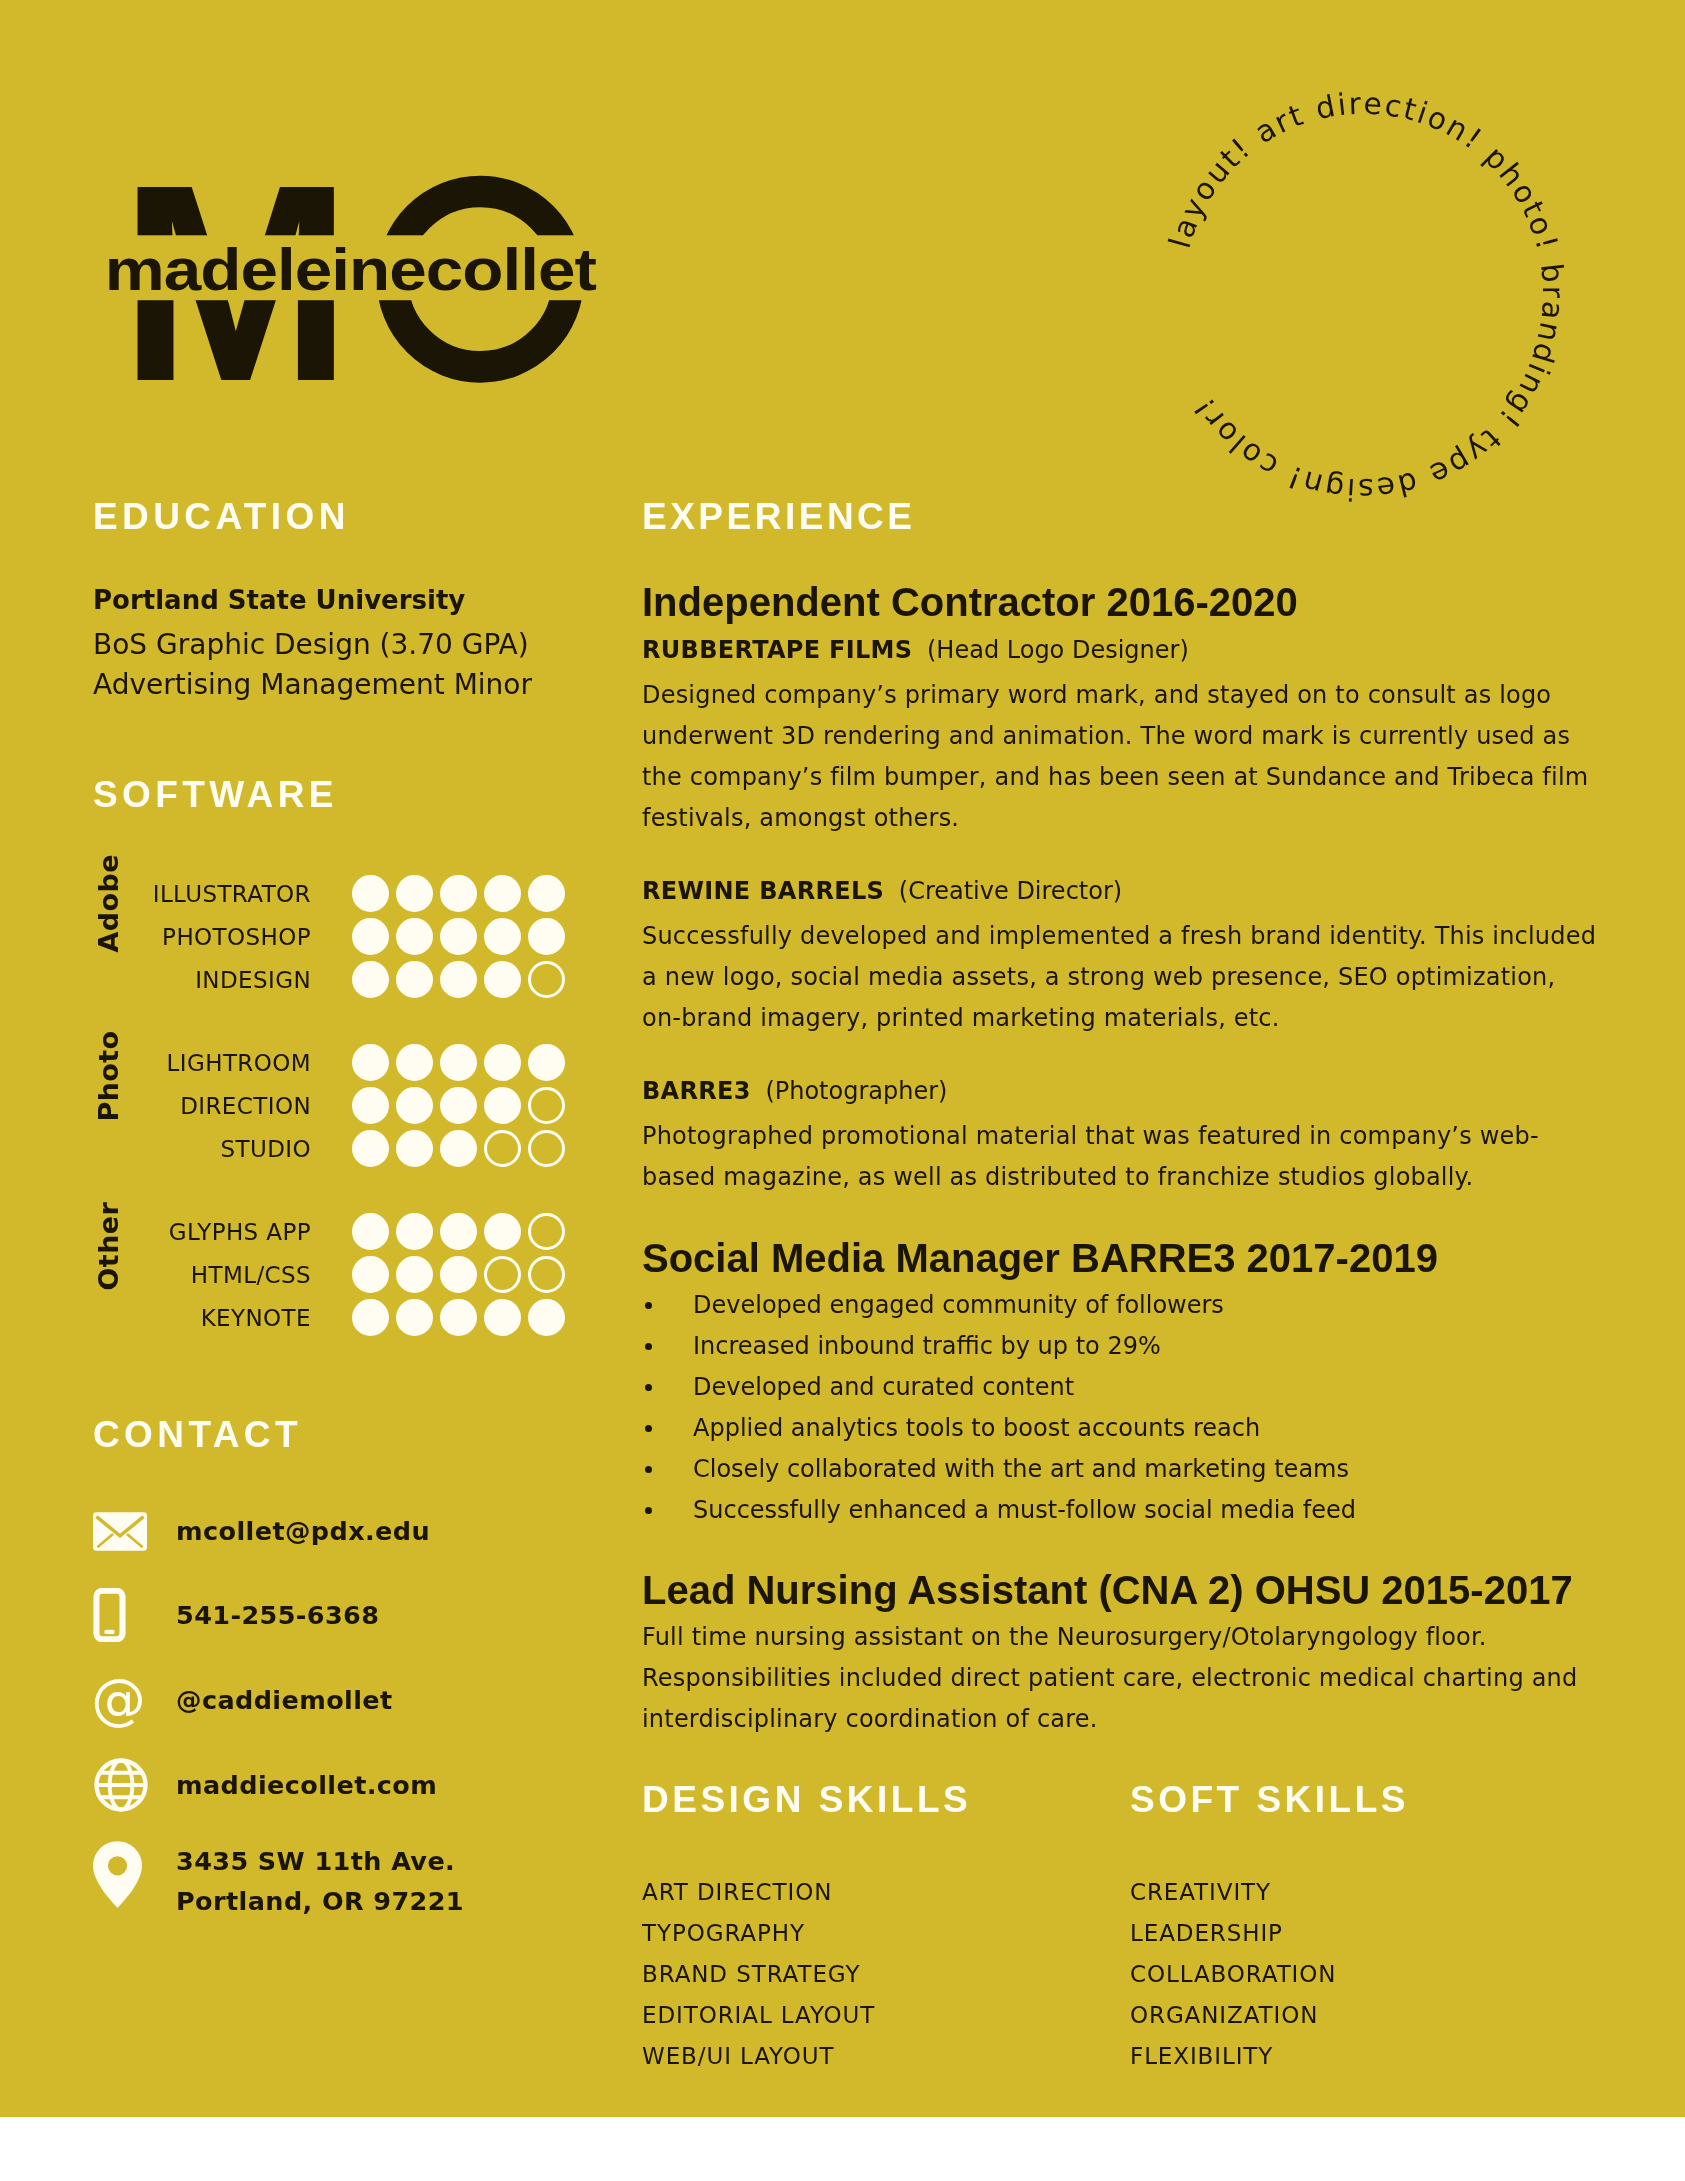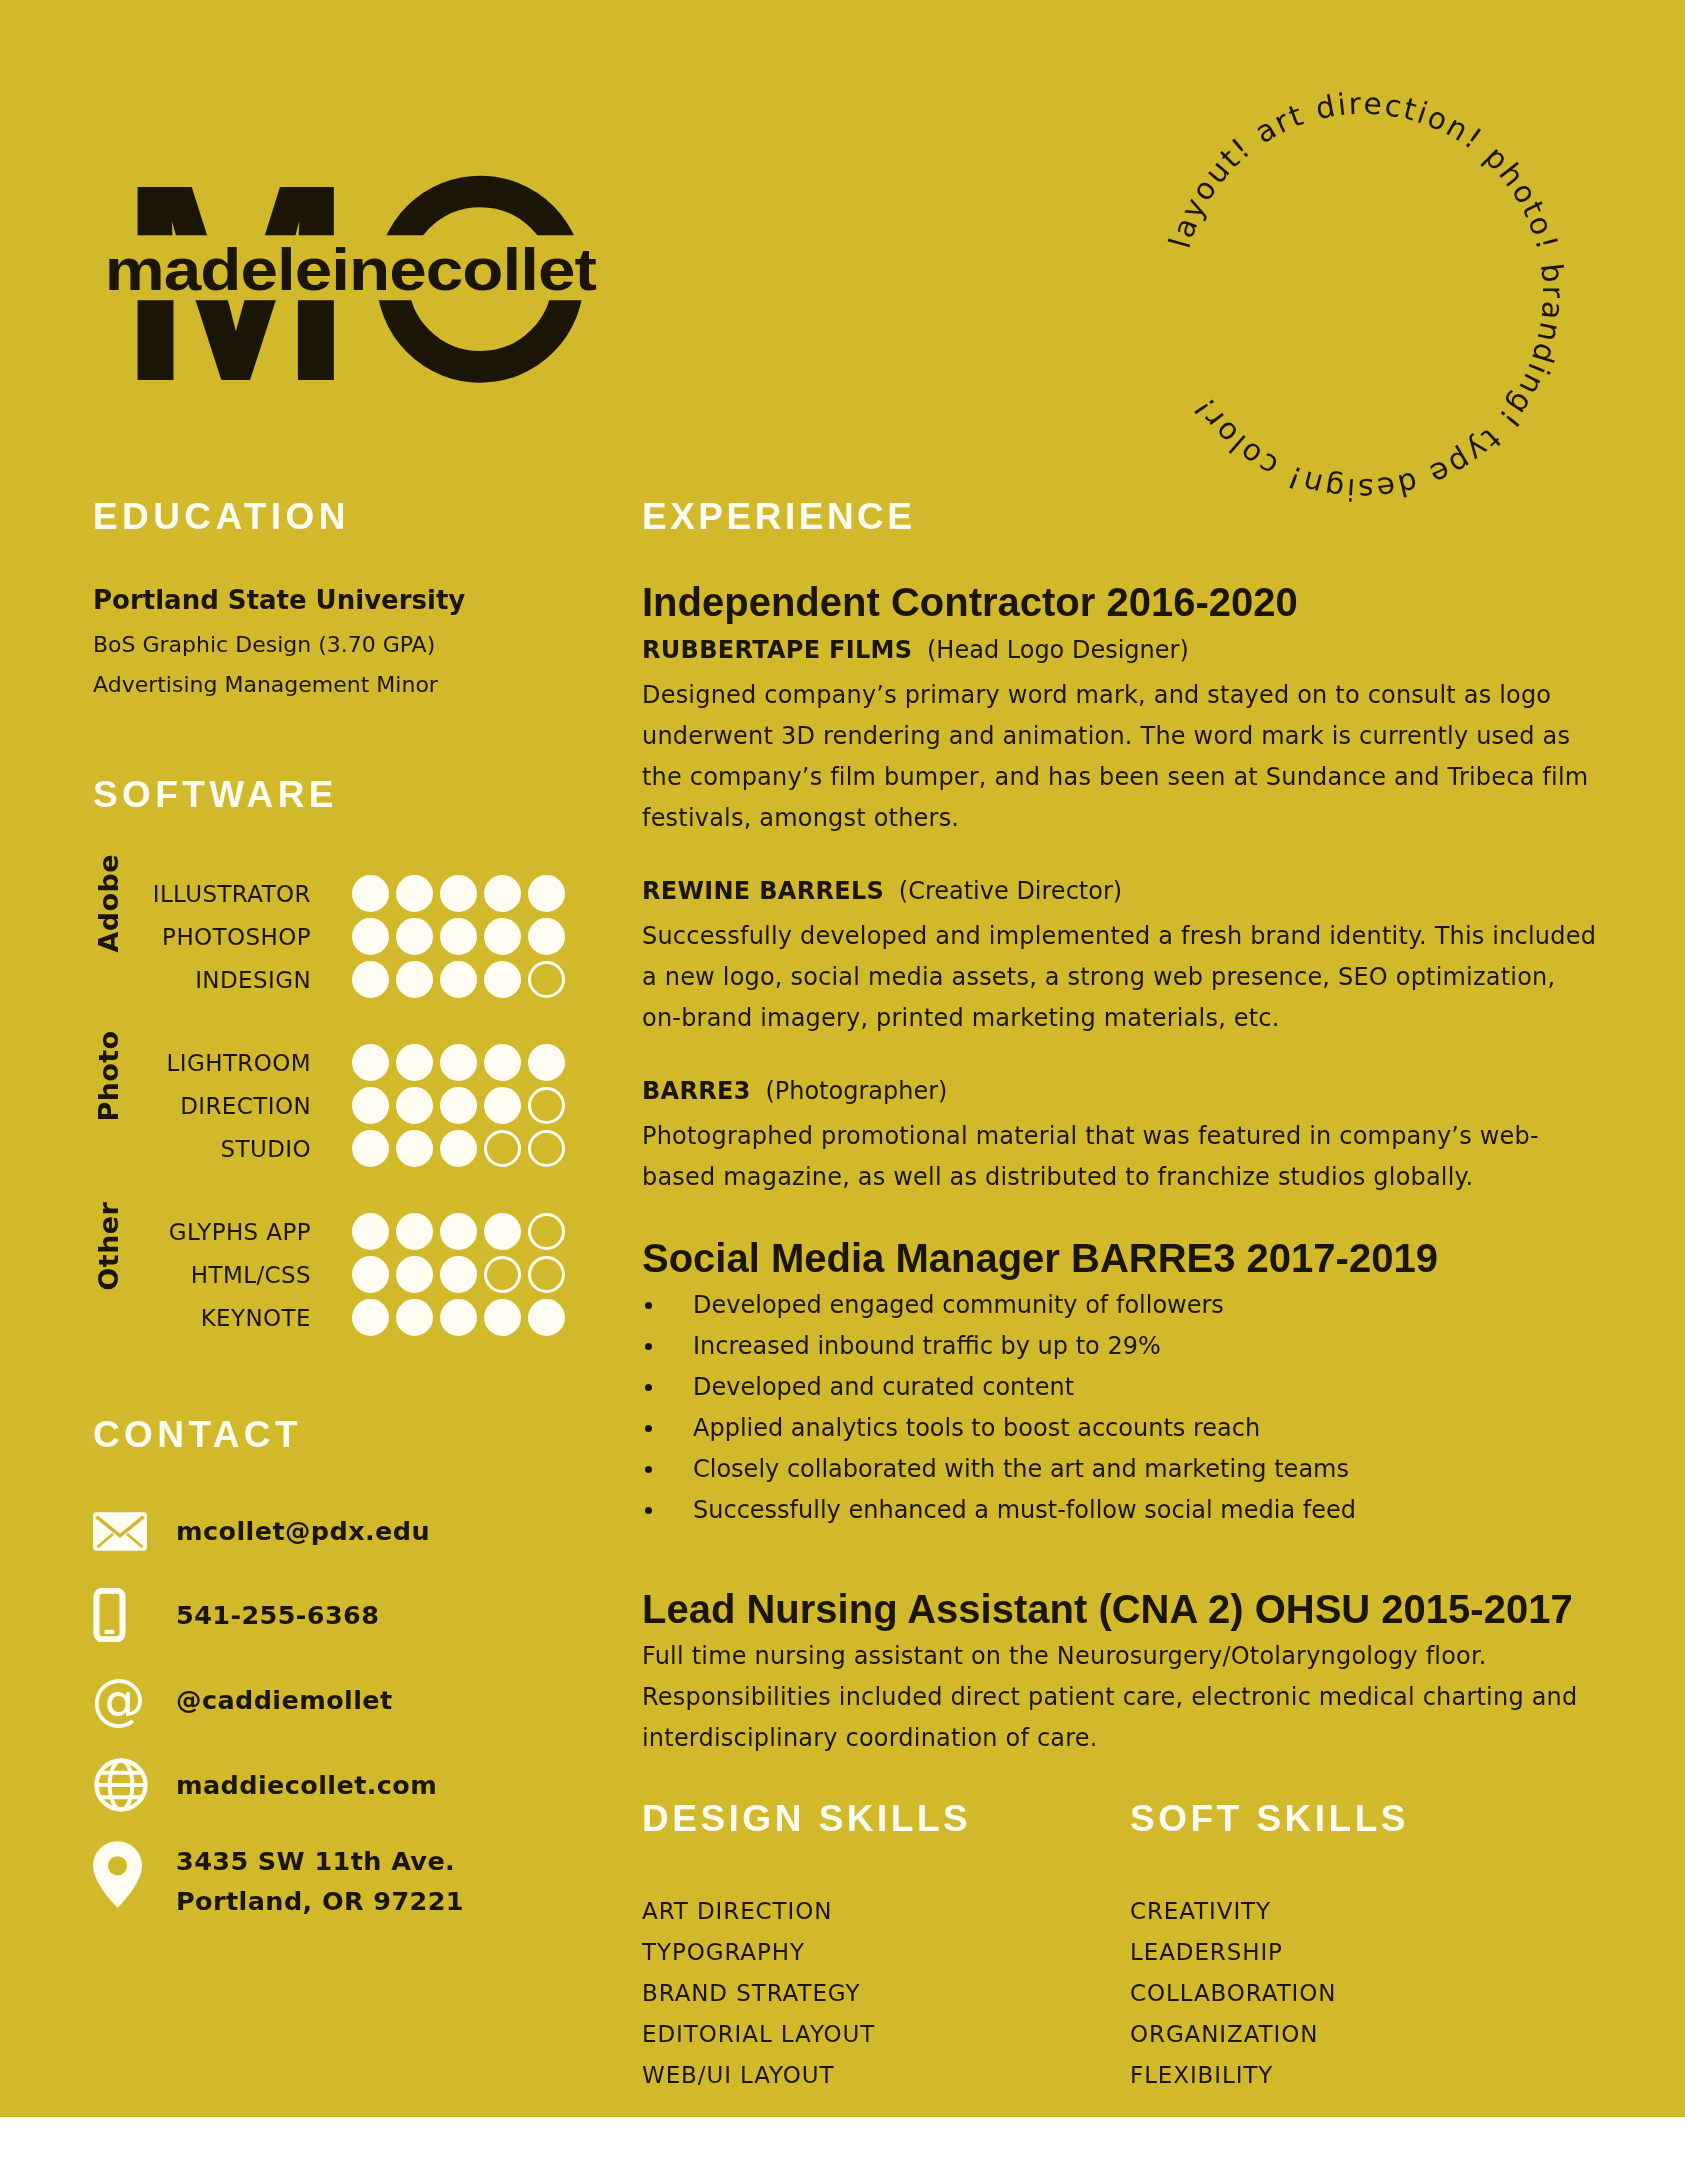--- a/index.html
+++ b/index.html
@@ -19,21 +19,21 @@
   
   .col-left{position:absolute;left:93px;top:497px;width:509px;}
   .col-main{position:absolute;left:642px;top:497px;width:970px;}
 
   h2{margin:0;font-family:"Liberation Sans",sans-serif;font-weight:bold;
      font-size:37px;line-height:39px;color:#fffdf2;letter-spacing:4.4px;}
   .col-main h2{letter-spacing:3.5px;}
 
   
   .edu-school{margin:47px 0 0 0;font-size:26px;line-height:35px;font-weight:bold;}
-  .edu-line{margin:0;font-size:22px;line-height:40px;}
+  .edu-line{margin:0;font-size:28px;line-height:40px;}
   .edu-line.first{margin-top:7px;}
 
   
   .sw-heading{margin-top:70px;}
   .sw-table{margin-top:58px;}
   .sw-group{position:relative;margin-bottom:40px;}
   .sw-group:last-child{margin-bottom:0;}
   .sw-group-label{position:absolute;left:0;top:50%;
      transform:translateY(50%) rotate(-90deg);transform-origin:left top;
      font-weight:bold;font-size:27px;letter-spacing:0.4px;white-space:nowrap;}
@@ -52,21 +52,21 @@
                min-height:56px;margin-bottom:28px;}
   .contact-row.address{align-items:start;}
   .contact-text{font-size:25.5px;font-weight:bold;letter-spacing:0.4px;line-height:40px;}
   .contact-icon{display:flex;align-items:center;}
 
   
   .job-title{margin:0;font-family:"Liberation Sans",sans-serif;font-weight:bold;
              font-size:40px;line-height:40px;letter-spacing:0;}
   .t1{margin-top:46px;}
   .t2{margin-top:40px;}
-  .t3{margin-top:58px;}
+  .t3{margin-top:39px;}
   .role-head{margin:10.5px 0 0 0;font-size:24px;line-height:35px;}
   .role-head .co{font-weight:bold;letter-spacing:0.3px;}
   .role-head .ro{margin-left:7px;}
   .desc{margin:7px 0 0 0;font-size:24px;line-height:41px;letter-spacing:0.2px;
         max-width:957px;}
   .gap40{margin-top:35px;}
   .bullets{list-style:none;margin:7px 0 0 0;padding:0;}
   .bullets li{position:relative;padding-left:51px;font-size:24px;line-height:41px;}
   .bullets li::before{content:"";position:absolute;left:2.6px;top:17.6px;width:7px;
         height:7px;border-radius:50%;background:#1b1506;}

